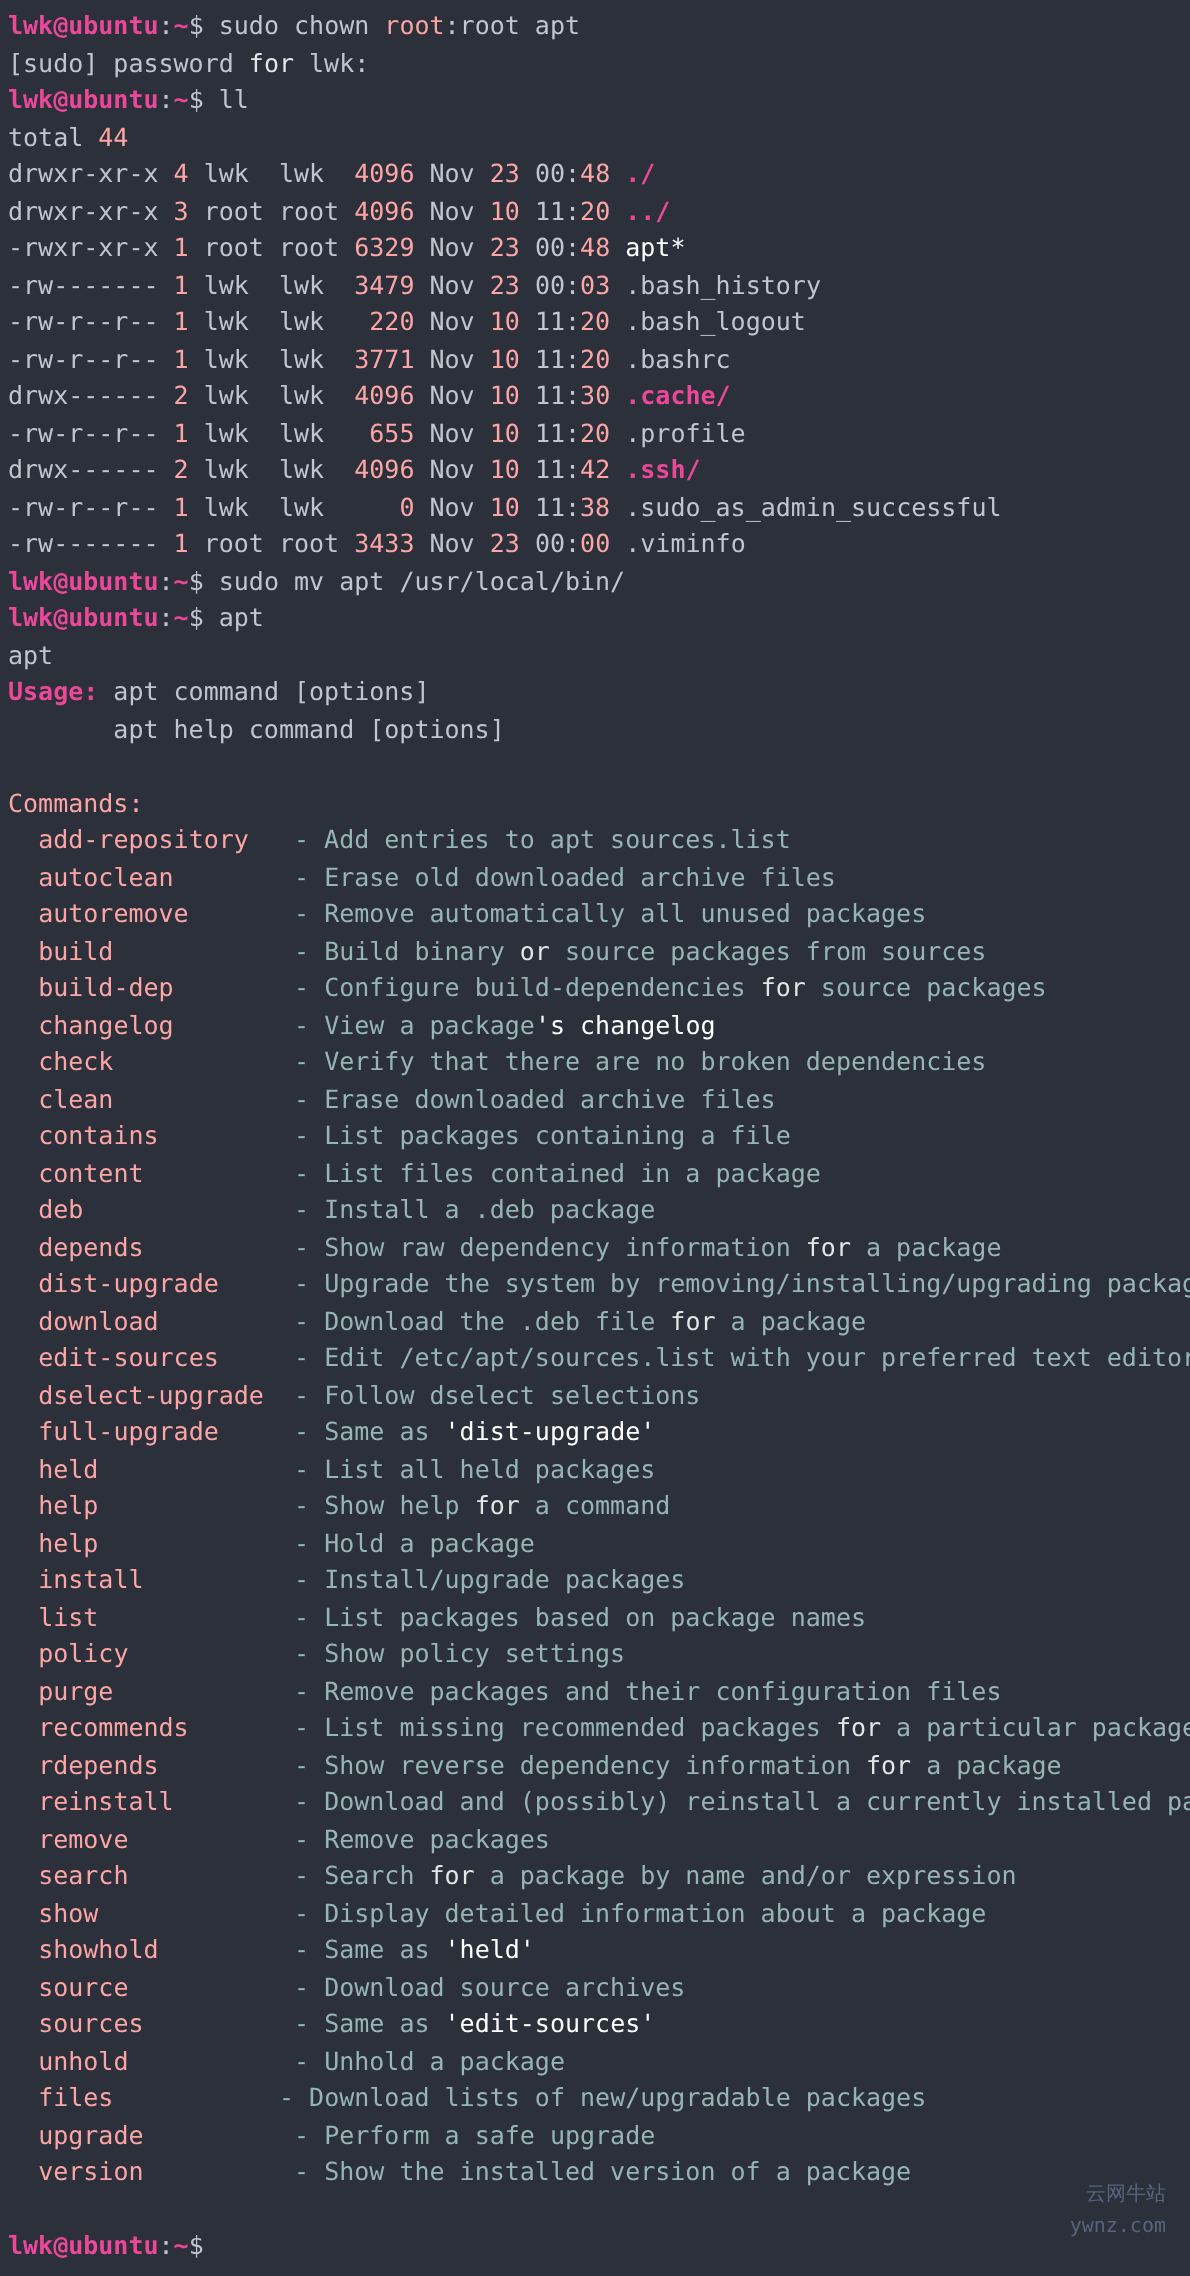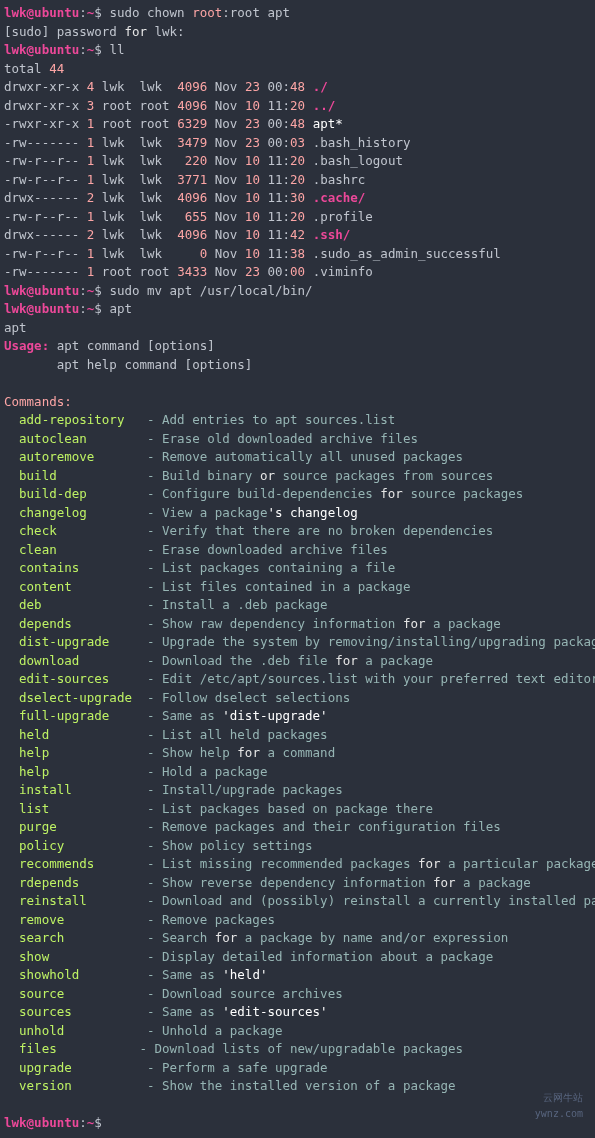--- a/index.html
+++ b/index.html
@@ -13,21 +13,21 @@
     padding: 4px;
     box-sizing: border-box;
   }
   .line { white-space: pre; }
   .orange { color: #fca5a5; }
   .red { color: #e5e5e5; }
   .green { color: #ffffff; }
   .white { color: #c0c5ce; }
   .blue { color: #ec4899; font-weight: bold; }
   .teal { color: #96b5b4; }
-  .cmd { color: #bef264; }
+  .cmd { color: #fca5a5; }
   .watermark {
     position: absolute;
     right: 12px;
     top: 1090px;
     color: #6a7a9a;
     font-size: 10px;
     text-align: right;
     line-height: 16px;
     opacity: 0.7;
   }
@@ -72,23 +72,23 @@
     <div class="line">  <span class="cmd">depends</span>          <span class="teal">- Show raw dependency information <span class="red">for</span> a package</span></div>
     <div class="line">  <span class="cmd">dist-upgrade</span>     <span class="teal">- Upgrade the system by removing/installing/upgrading packages</span></div>
     <div class="line">  <span class="cmd">download</span>         <span class="teal">- Download the .deb file <span class="red">for</span> a package</span></div>
     <div class="line">  <span class="cmd">edit-sources</span>     <span class="teal">- Edit /etc/apt/sources.list with your preferred text editor</span></div>
     <div class="line">  <span class="cmd">dselect-upgrade</span>  <span class="teal">- Follow dselect selections</span></div>
     <div class="line">  <span class="cmd">full-upgrade</span>     <span class="teal">- Same as <span class="green">'dist-upgrade'</span></span></div>
     <div class="line">  <span class="cmd">held</span>             <span class="teal">- List all held packages</span></div>
     <div class="line">  <span class="cmd">help</span>             <span class="teal">- Show help <span class="red">for</span> a command</span></div>
     <div class="line">  <span class="cmd">help</span>             <span class="teal">- Hold a package</span></div>
     <div class="line">  <span class="cmd">install</span>          <span class="teal">- Install/upgrade packages</span></div>
-    <div class="line">  <span class="cmd">list</span>             <span class="teal">- List packages based on package there</span></div>
+    <div class="line">  <span class="cmd">list</span>             <span class="teal">- List packages based on package names</span></div>
+    <div class="line">  <span class="cmd">policy</span>           <span class="teal">- Show policy settings</span></div>
     <div class="line">  <span class="cmd">purge</span>            <span class="teal">- Remove packages and their configuration files</span></div>
-    <div class="line">  <span class="cmd">policy</span>           <span class="teal">- Show policy settings</span></div>
     <div class="line">  <span class="cmd">recommends</span>       <span class="teal">- List missing recommended packages <span class="red">for</span> a particular package</span></div>
     <div class="line">  <span class="cmd">rdepends</span>         <span class="teal">- Show reverse dependency information <span class="red">for</span> a package</span></div>
     <div class="line">  <span class="cmd">reinstall</span>        <span class="teal">- Download and (possibly) reinstall a currently installed package</span></div>
     <div class="line">  <span class="cmd">remove</span>           <span class="teal">- Remove packages</span></div>
     <div class="line">  <span class="cmd">search</span>           <span class="teal">- Search <span class="red">for</span> a package by name and/or expression</span></div>
     <div class="line">  <span class="cmd">show</span>             <span class="teal">- Display detailed information about a package</span></div>
     <div class="line">  <span class="cmd">showhold</span>         <span class="teal">- Same as <span class="green">'held'</span></span></div>
     <div class="line">  <span class="cmd">source</span>           <span class="teal">- Download source archives</span></div>
     <div class="line">  <span class="cmd">sources</span>          <span class="teal">- Same as <span class="green">'edit-sources'</span></span></div>
     <div class="line">  <span class="cmd">unhold</span>           <span class="teal">- Unhold a package</span></div>

